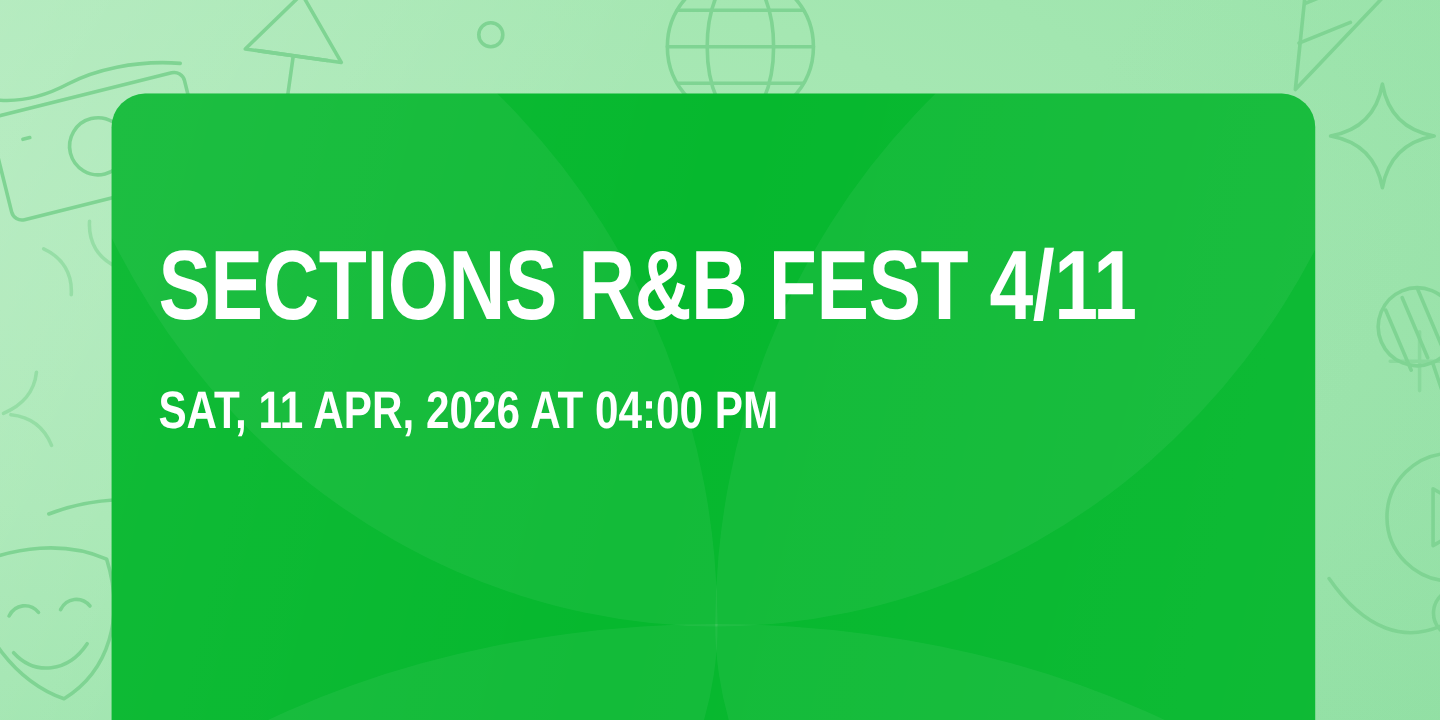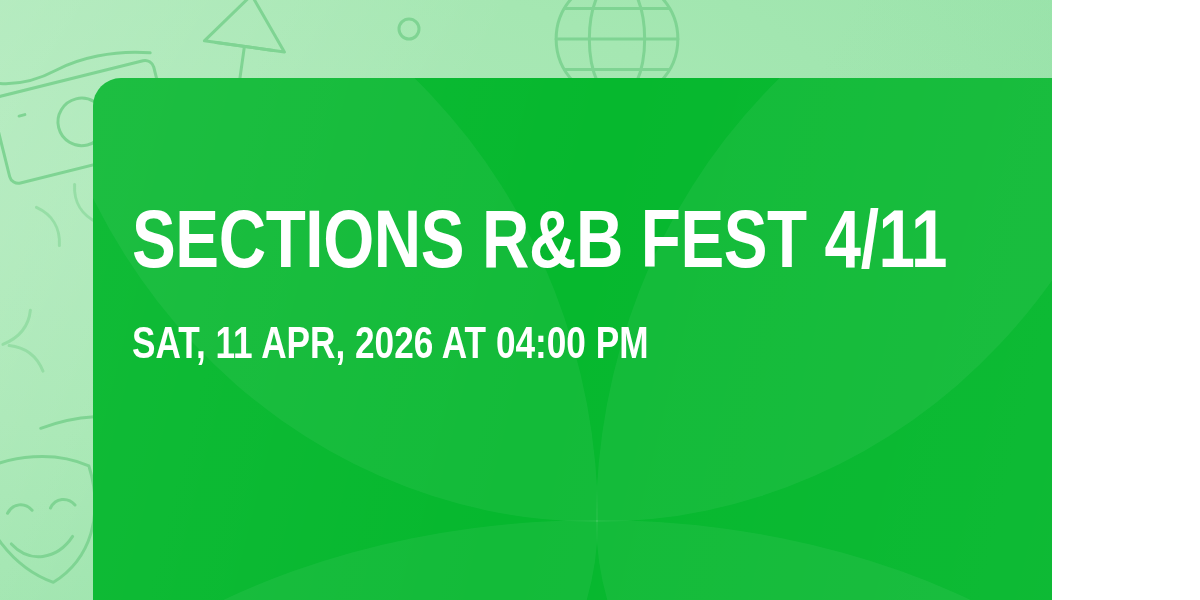--- a/index.html
+++ b/index.html
@@ -7,21 +7,21 @@
 
   html, body {
     width:1200px; height:600px;
     overflow:hidden;
     font-family:"Liberation Sans", sans-serif;
   }
 
   
   #stage {
     position:relative;
-    width:1052px; height:600px;
+    width:1200px; height:600px;
     overflow:hidden;
     background:#a7e8b4;
     padding-left:33px;
   }
 
   
   .bg-gradient {
     position:absolute; inset:0;
     background:
       radial-gradient(115% 95% at 22% 34%, #ace9b8 0%, #a5e7b2 42%, #9ce4ac 78%, #96e2a7 100%);

